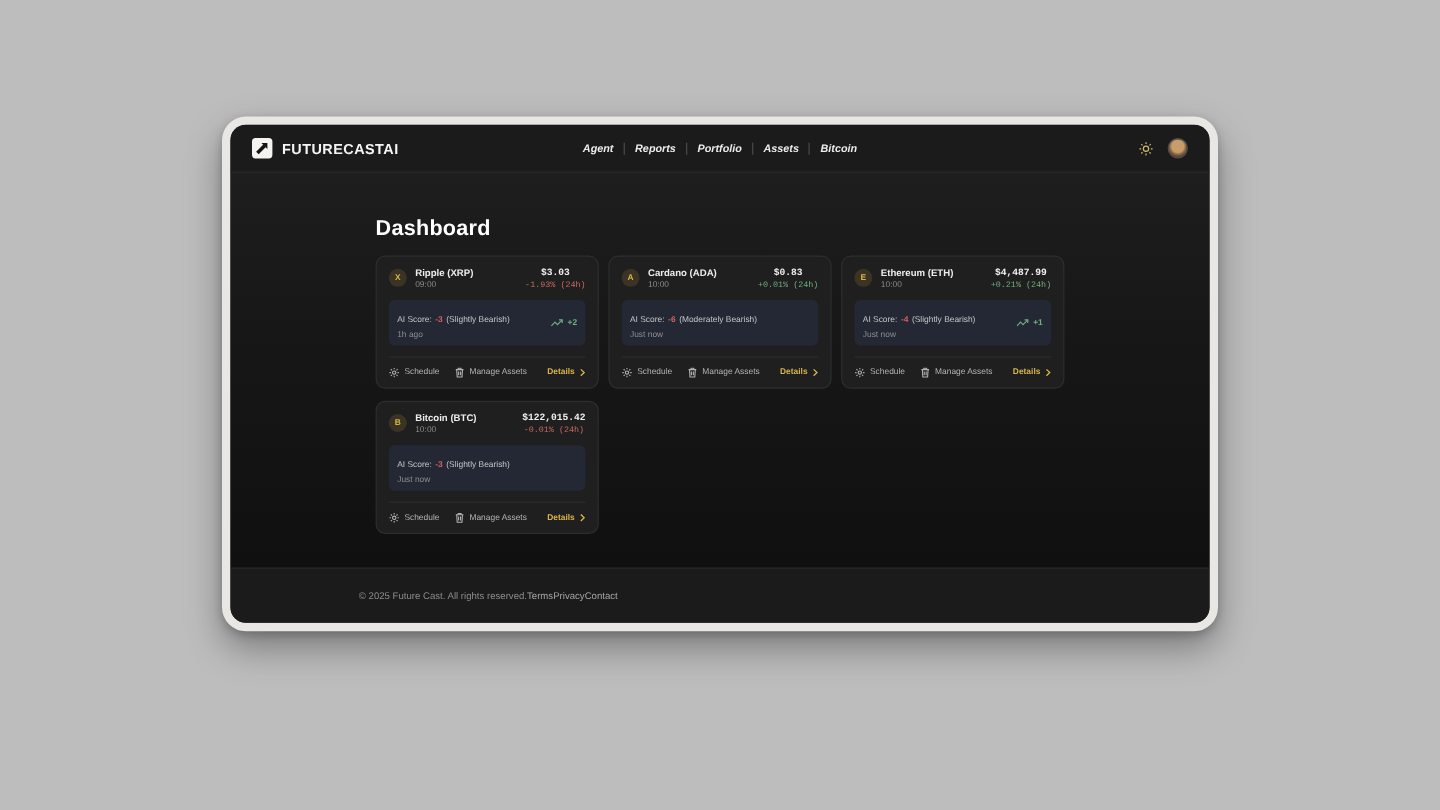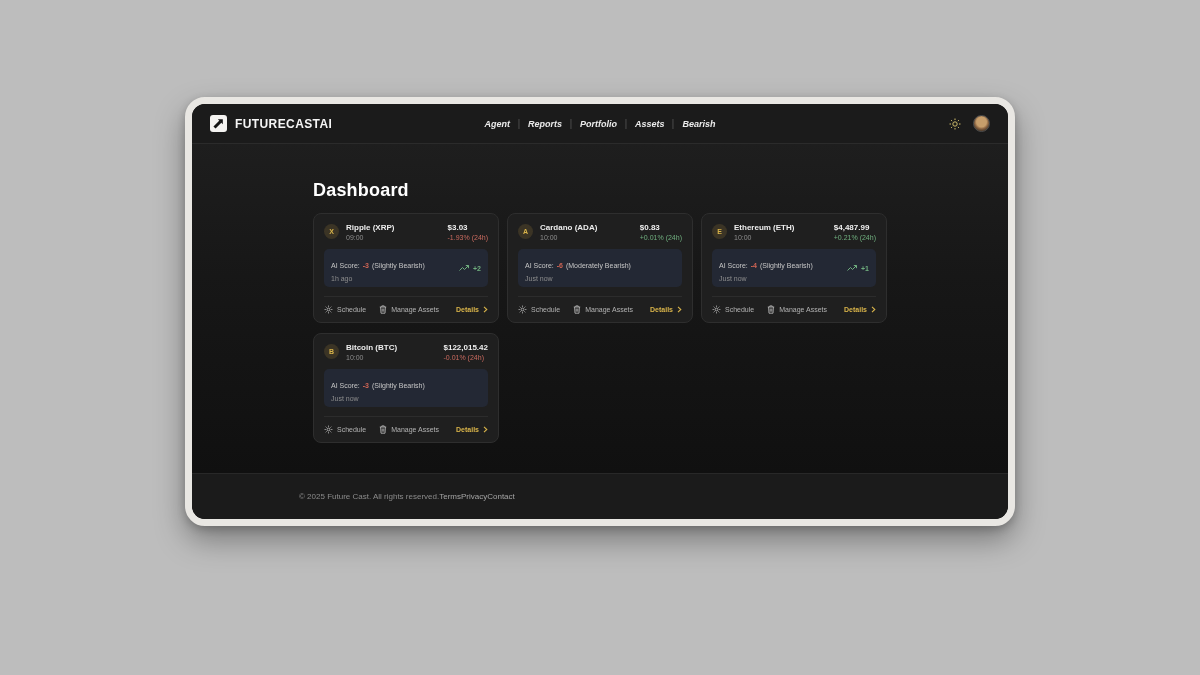--- a/index.html
+++ b/index.html
@@ -62,21 +62,21 @@
   }
   .card-head { display: flex; align-items: flex-start; gap: 7px; }
   .coin-badge {
     flex: 0 0 15px; width: 15px; height: 15px; border-radius: 50%;
     background: #3b3425; color: #d9b44a; font-size: 7px; font-weight: bold;
     display: flex; align-items: center; justify-content: center; margin-top: 1px;
   }
   .coin-names { flex: 1; }
   .coin-name { font-size: 8px; font-weight: bold; color: #ededed; }
   .coin-time { font-size: 7px; color: #8d8d8d; margin-top: 2px; }
-  .price-block { text-align: left; }
+  .price-block { text-align: center; font-family: Liberation Mono, monospace; }
   .price { font-size: 8px; font-weight: bold; color: #f0f0f0; }
   .change { font-size: 7px; margin-top: 2px; }
   .change.neg { color: #c96a5f; }
   .change.pos { color: #6fae7e; }
   .ai-panel {
     margin-top: 8px; background: #232834; border-radius: 5px; padding: 5px 7px;
     display: flex; justify-content: space-between; align-items: center; min-height: 26px;
   }
   .ai-line { font-size: 7px; color: #c6c6c6; }
   .ai-score-value { color: #cf6454; font-weight: bold; margin: 0 1px; }
@@ -118,21 +118,21 @@
     <nav class="main-nav">
       <ul>
   <li>Agent</li>
 
   <li>Reports</li>
 
   <li>Portfolio</li>
 
   <li>Assets</li>
 
-  <li>Bearish</li>
+  <li>Bitcoin</li>
 </ul>
     </nav>
 
     <div class="header-right">
       <span class="theme-toggle">
         <svg width="12" height="12" viewBox="0 0 12 12" fill="none" stroke="#cdbb6a" stroke-width="1">
           <circle cx="6" cy="6" r="2.2"></circle>
           <path d="M6 .5V2 M6 10v1.5 M.5 6H2 M10 6h1.5 M2.1 2.1l1 1 M8.9 8.9l1 1 M9.9 2.1l-1 1 M3.1 8.9l-1 1"></path>
         </svg>
       </span>

